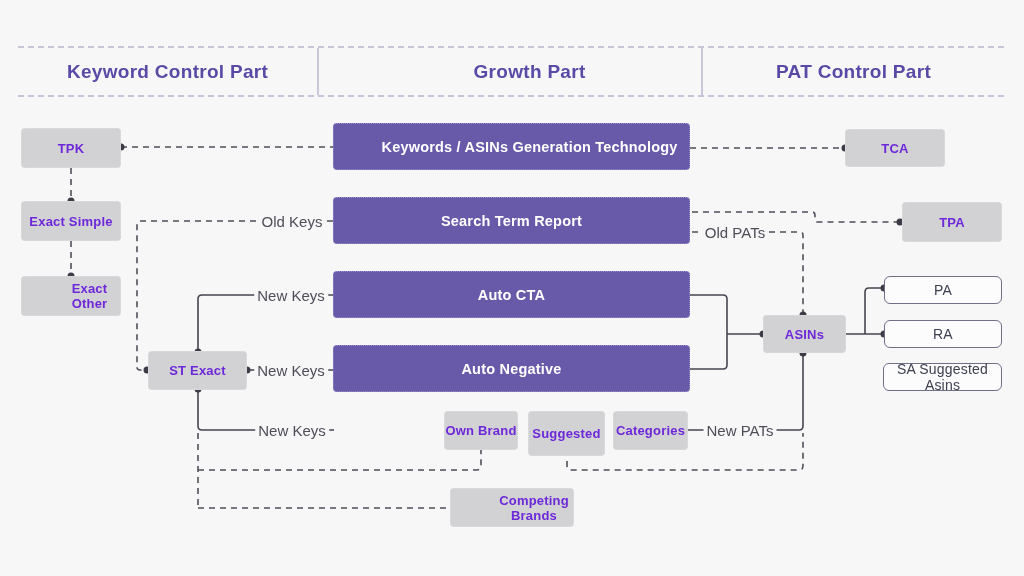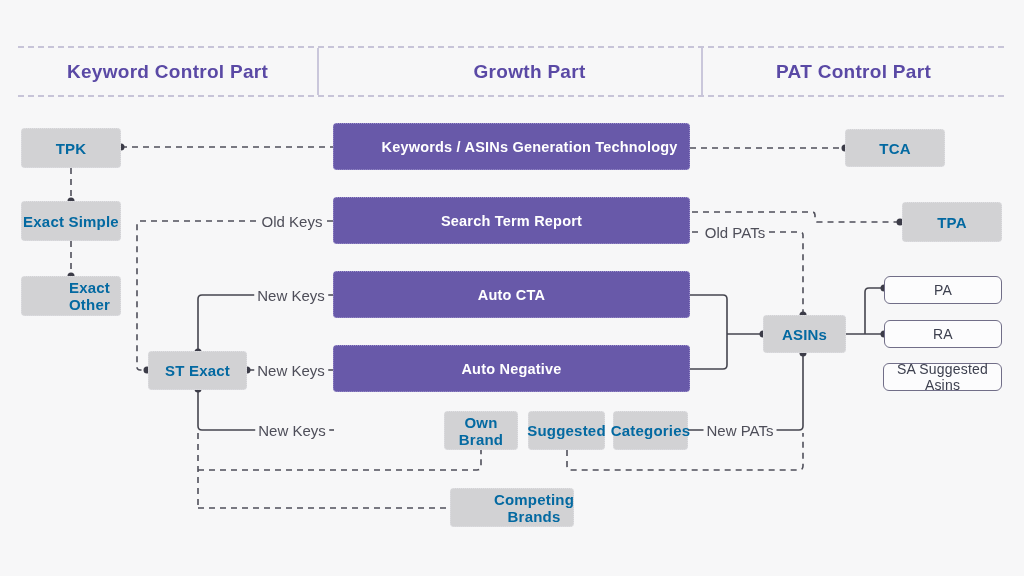--- a/index.html
+++ b/index.html
@@ -27,21 +27,21 @@
   .dot{fill:#3c3c48;stroke:none;}
 
   
   .node{
     position:absolute;box-sizing:border-box;display:flex;
     align-items:center;justify-content:center;text-align:center;
     border-radius:4px;letter-spacing:.2px;
   }
   .gray{
     background:#d2d2d4;border:1px dotted #dfdfe3;
-    color:#0369a1;font-weight:bold;font-size:15px;
+    color:#6d28d9;font-weight:bold;font-size:13px;
   }
   .purple{
     background:#6859a9;border:1px dotted #9a8fcb;
     color:#ffffff;font-weight:bold;font-size:14.5px;
   }
   .white{
     background:#fcfcfd;border:1.5px solid #716e88;border-radius:6px;
     color:#3d404f;font-weight:normal;font-size:14px;
   }
   
@@ -112,21 +112,21 @@
   <div class="node gray" style="left:21px;top:201px;width:100px;height:40px;">Exact Simple</div>
   <div class="node gray" style="left:21px;top:276px;width:100px;height:40px;padding-left:37px;">Exact Other</div>
   <div class="node gray" style="left:148px;top:351px;width:99px;height:39px;">ST Exact</div>
 
   <div class="node purple" style="left:333px;top:123px;width:357px;height:47px;padding-left:36px;">Keywords / ASINs Generation Technology</div>
   <div class="node purple" style="left:333px;top:197px;width:357px;height:47px;text-align:right;">Search Term Report</div>
   <div class="node purple" style="left:333px;top:271px;width:357px;height:47px;">Auto CTA</div>
   <div class="node purple" style="left:333px;top:345px;width:357px;height:47px;">Auto Negative</div>
 
   <div class="node gray" style="left:444px;top:411px;width:74px;height:39px;">Own Brand</div>
-  <div class="node gray" style="left:528px;top:411px;width:77px;height:39px;">Suggested</div>
+  <div class="node gray" style="left:528px;top:411px;width:77px;height:45px;">Suggested</div>
   <div class="node gray" style="left:613px;top:411px;width:75px;height:39px;">Categories</div>
   <div class="node gray" style="left:450px;top:488px;width:124px;height:39px;padding-left:44px;">Competing Brands</div>
 
   <div class="node gray" style="left:763px;top:315px;width:83px;height:38px;">ASINs</div>
   <div class="node gray" style="left:845px;top:129px;width:100px;height:38px;">TCA</div>
   <div class="node gray" style="left:902px;top:202px;width:100px;height:40px;">TPA</div>
   <div class="node white" style="left:884px;top:276px;width:118px;height:28px;">PA</div>
   <div class="node white" style="left:884px;top:320px;width:118px;height:28px;">RA</div>
   <div class="node white" style="left:883px;top:363px;width:119px;height:28px;">SA Suggested Asins</div>
 

